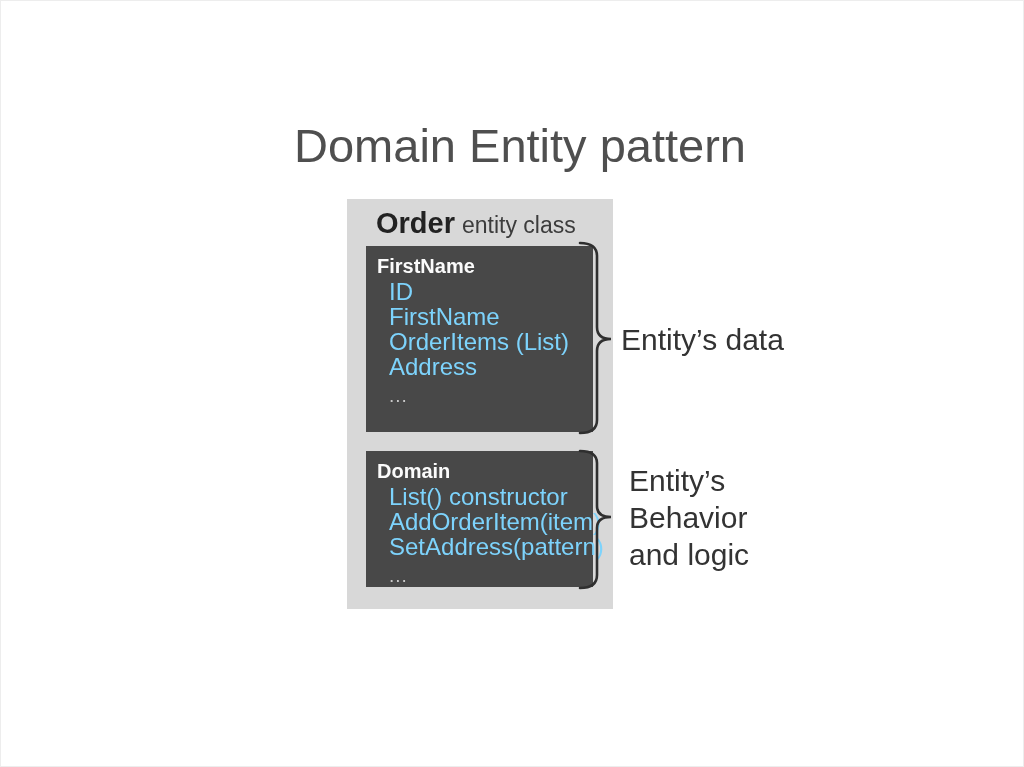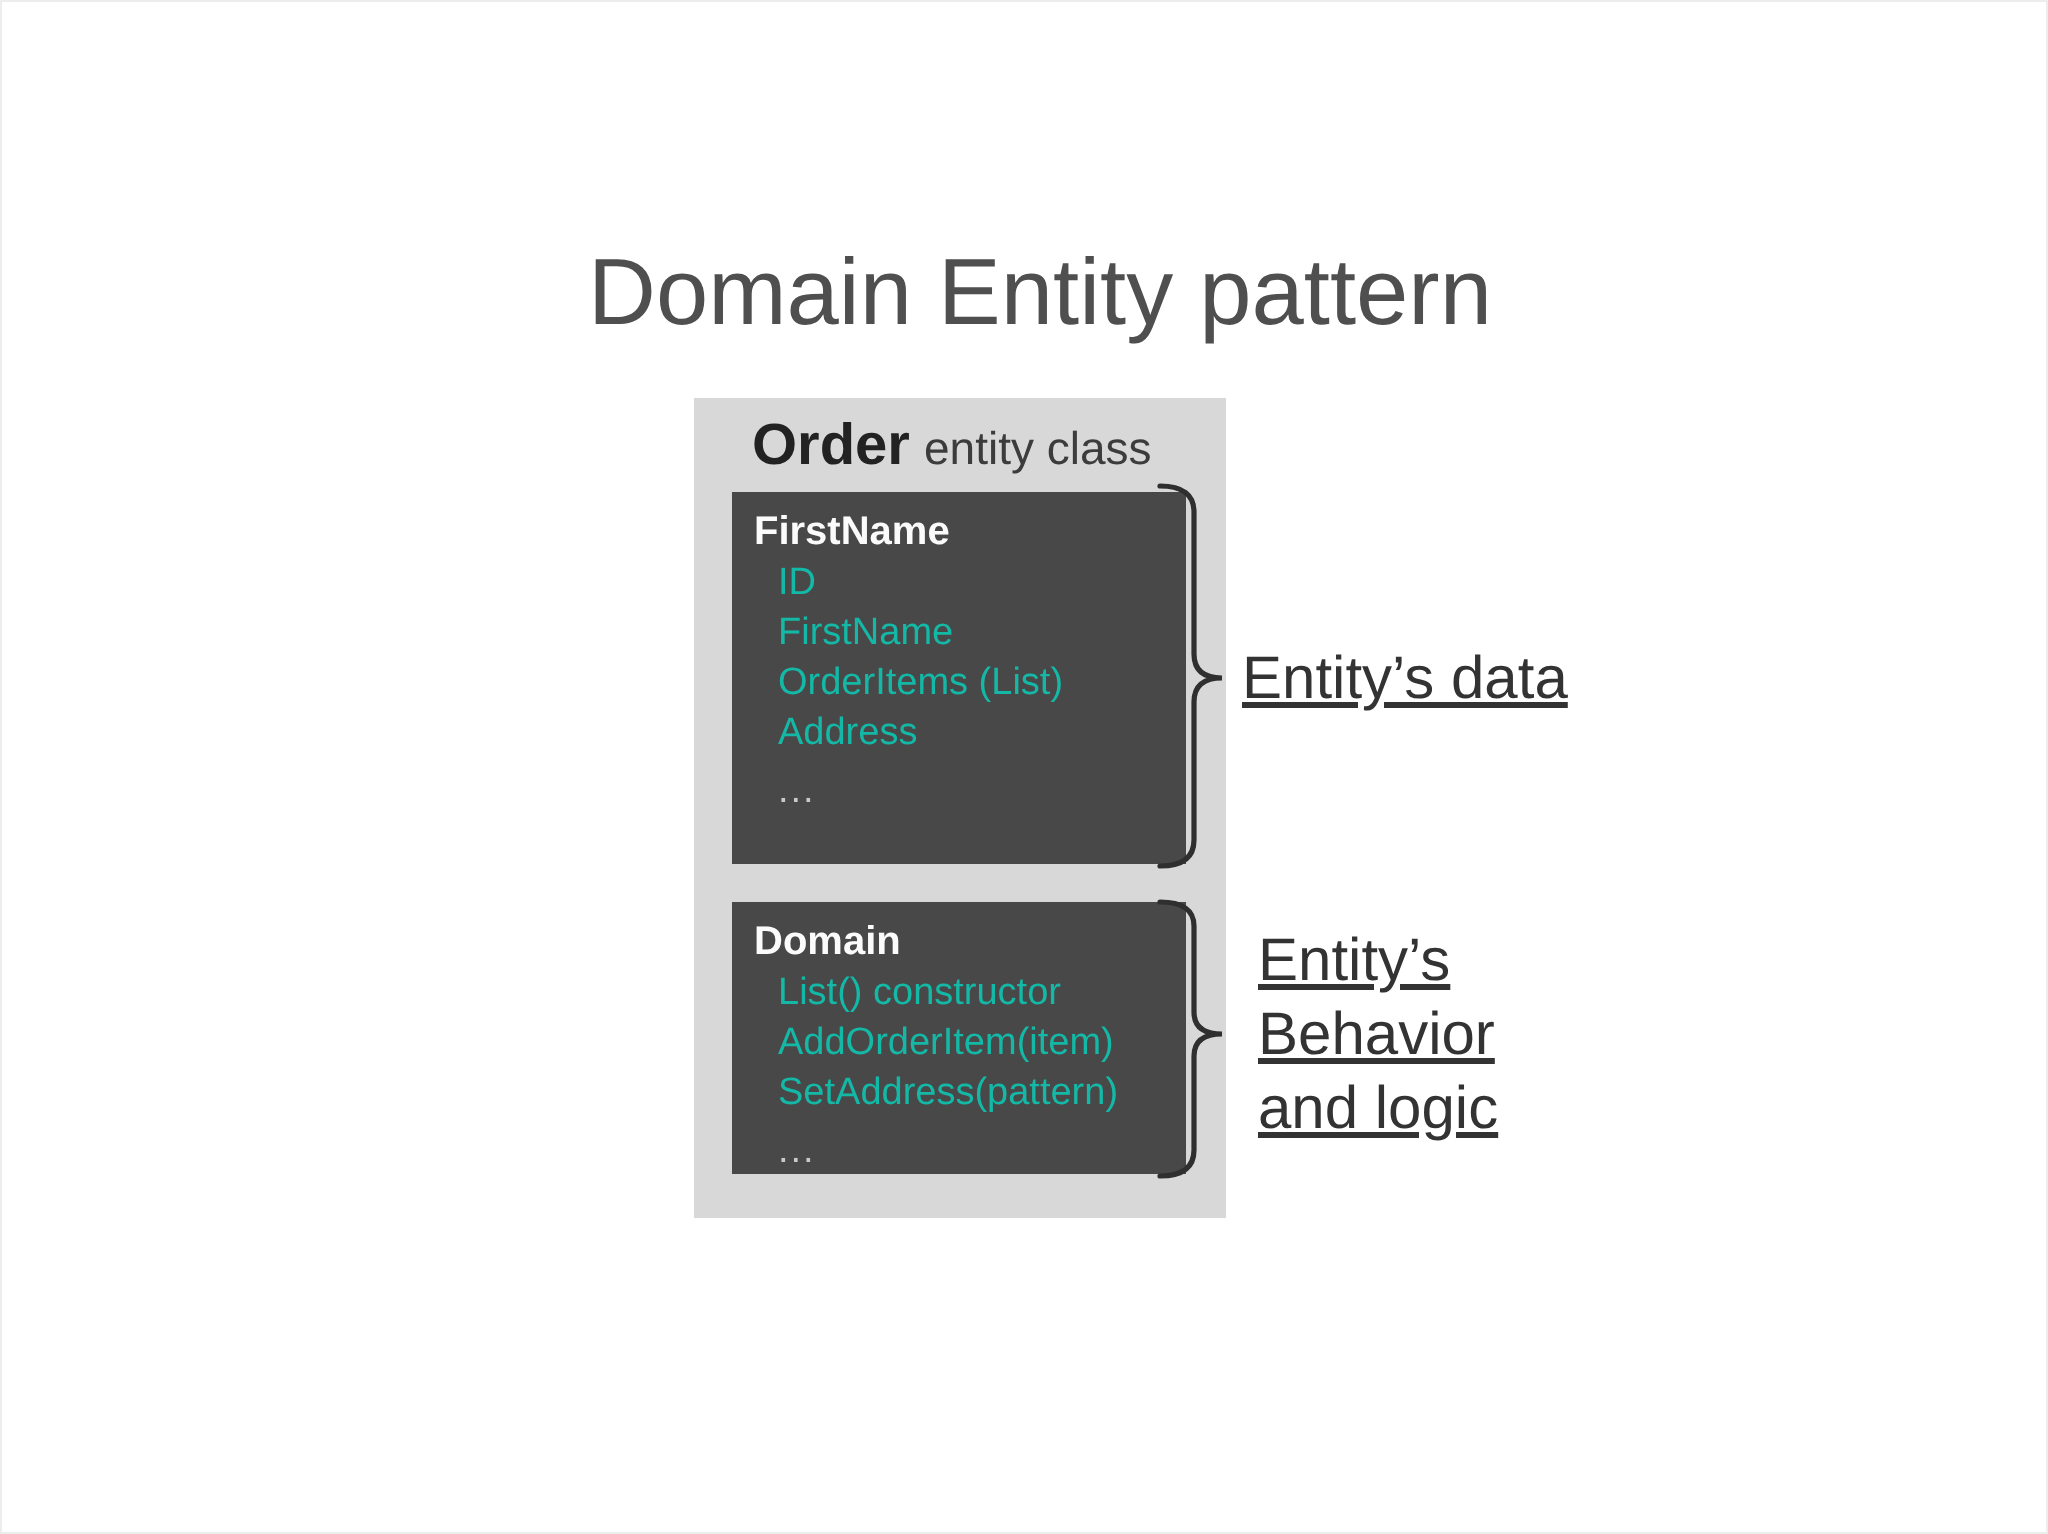--- a/index.html
+++ b/index.html
@@ -63,23 +63,23 @@
   }
   .section-attributes { top: 47px;  height: 186px; }
   .section-methods    { top: 252px; height: 136px; }
   .section-heading {
     font-weight: bold;
     font-size: 20px;
     line-height: 26px;
     color: #fbfbfb;
   }
   .section-item {
-    font-size: 19px;
+    font-size: 24px;
     line-height: 25px;
-    color: #14b8a6;
+    color: #7dd3fc;
     padding-left: 12px;
     white-space: nowrap;
   }
   .section-ellipsis {
     font-size: 19px;
     line-height: 20px;
     color: #c9c9c9;
     padding-left: 12px;
     margin-top: 7px;
     letter-spacing: 1px;
@@ -96,21 +96,20 @@
     stroke: #2f2f2f;
     stroke-width: 2.6;
     stroke-linecap: round;
   }
   .annotation-label {
     position: absolute;
     font-size: 30px;
     line-height: 37px;
     color: #333333;
     white-space: nowrap;
-    text-decoration: underline;
   }
   .label-entity-data { left: 621px; top: 321px; }
   .label-entity-behavior { left: 629px; top: 462px; }
 </style>
 </head>
 <body>
 
 <div class="slide">
 
   <div class="slide-title">Domain Entity pattern</div>

